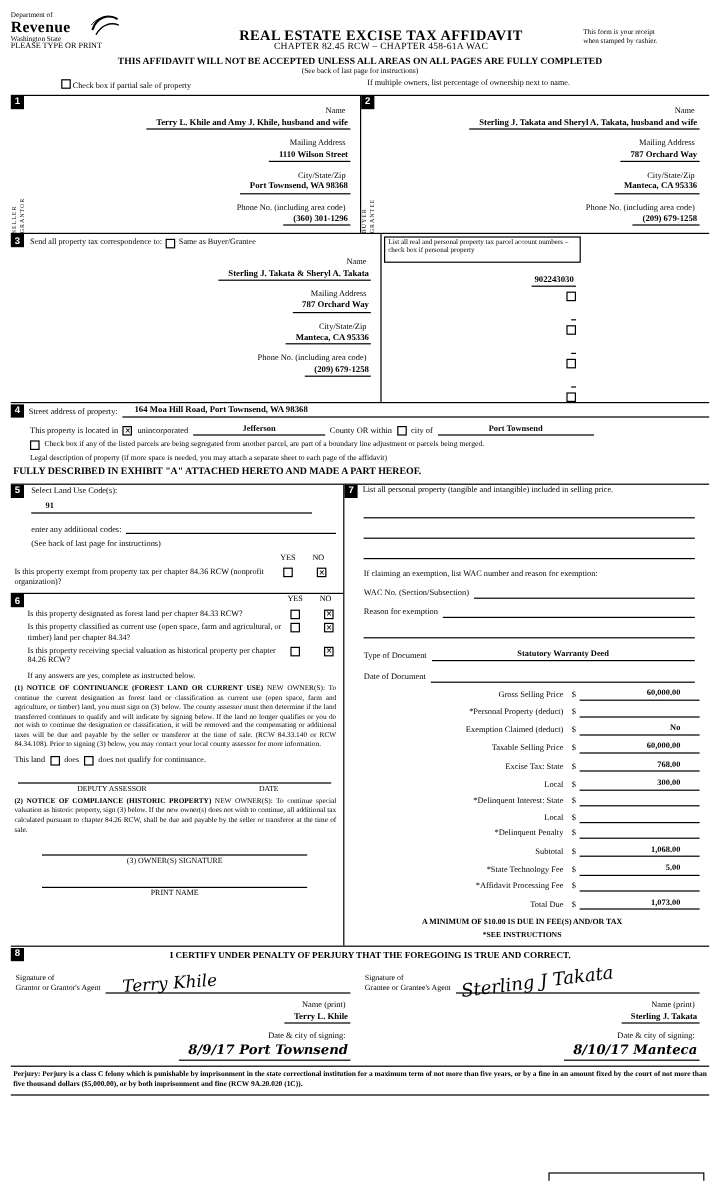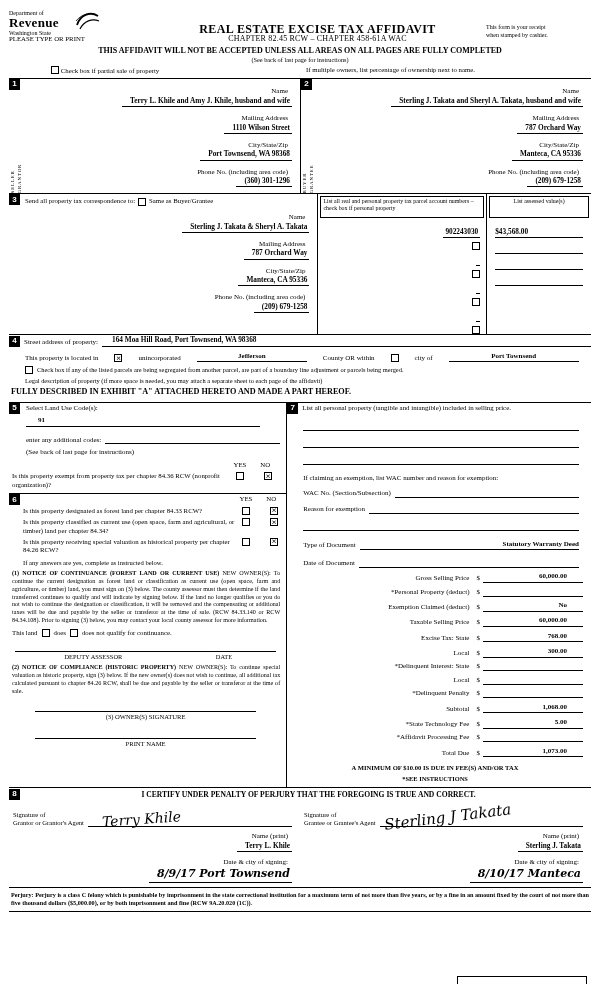--- a/index.html
+++ b/index.html
@@ -67,21 +67,21 @@
   .prow { display:flex; align-items:flex-end; gap:4px; padding:0 6px 0 6px; margin-top:7px;flex-direction:column; }
   .prow .pul { flex:1; border-bottom:1px solid #000; min-height:9px; padding:0 2px 1px 2px; }
   .arow { margin:7px 8px 0 8px; border-bottom:1px solid #000; min-height:9px; padding-bottom:1px; }
 
   
   .s4 { border-top:1.5px solid #000; padding-bottom:3px; }
   .s4row1 { display:flex; align-items:flex-end; }
   .s4row1 .lbl { white-space:nowrap; padding:1px 4px 0 4px; }
   .inl-ul { display:inline-block; border-bottom:1px solid #000; font-weight:bold;
             text-align:center; padding:0 10px 1px 10px; min-height:9px; }
-  .s4loc { margin:5px 0 0 16px; display:flex; align-items:flex-end; gap:16px; flex-wrap:nowrap; }
+  .s4loc { margin:5px 0 0 16px; display:flex; align-items:flex-end; gap:4px; flex-wrap:nowrap; }
   .s4seg { margin:4px 0 0 16px; display:flex; gap:4px; font-size:6.4px; }
   .s4legal { margin:3px 0 0 16px; font-size:6.4px; }
   .s4exh { margin:2px 0 1px 2px; font-size:8.2px; font-weight:bold; }
 
   
   .cols { display:flex; border-top:1.5px solid #000; border-bottom:1.5px solid #000; }
   .leftcol { width:47.8%; border-right:1px solid #000; display:flex; flex-direction:column; }
   .rightcol { width:52.2%; display:flex; flex-direction:column; }
   .s5 { padding:0 6px 4px 0; }
   .s5top { display:flex; gap:4px; }
@@ -109,21 +109,21 @@
   .s7 { padding:0 8px 4px 0; display:flex; flex-direction:column; flex:1; }
   .s7top { display:flex; gap:4px; }
   .s7intro { flex:1; font-size:6.9px; padding-top:1px; }
   .blankline { border-bottom:1px solid #000; min-height:9px; margin:8px 4px 0 16px; }
   .s7exempt { margin:9px 0 0 16px; font-size:6.9px; }
   .s7wac { display:flex; align-items:flex-end; margin:7px 4px 0 16px; }
   .s7wac .lbl { white-space:nowrap; padding-right:4px; }
   .s7wac .ul { flex:1; border-bottom:1px solid #000; min-height:9px; }
   .s7doc { display:flex; align-items:flex-end; margin:9px 4px 0 16px; }
   .s7doc .lbl { white-space:nowrap; padding-right:4px; }
-  .s7doc .ul { flex:1; border-bottom:1px solid #000; min-height:9px; text-align:right; font-weight:bold; }
+  .s7doc .ul { flex:1; border-bottom:1px solid #000; min-height:9px; text-align:center; font-weight:bold; }
   .mrow { display:flex; justify-content:flex-end; align-items:flex-end; margin-top:4.5px; }
   .mrow .mlbl { text-align:right; font-size:7px; white-space:nowrap; }
   .mrow .usd { margin:0 3px 0 7px; }
   .mrow .mval { width:100px; border-bottom:1px solid #000; text-align:right; font-weight:bold;
                 min-height:9px; padding:0 16px 1px 0; flex:none; }
   .minline { text-align:center; font-size:6.6px; font-weight:bold; margin-top:7px; }
   .seeinstr { text-align:center; font-size:6.4px; font-weight:bold; margin-top:2px; }
 
   
   .s8 { border-bottom:1px solid #000; padding-bottom:4px; }
@@ -288,27 +288,20 @@
           <span class="cb"></span>
         </div>
       <div class="prow">
           <span class="pul"></span>
           <span class="cb"></span>
         </div>
       <div class="prow">
           <span class="pul"></span>
           <span class="cb"></span>
         </div>
-    </div>
-    <div class="col assesscol">
-      <div class="colhead">List assessed value(s)</div>
-      <div class="arow v">$43,568.00</div>
-      <div class="arow"></div>
-      <div class="arow"></div>
-      <div class="arow"></div>
     </div>
   </div>
 
   <div class="s4">
     <div class="s4row1">
       <div class="numtab">4</div>
       <span class="lbl">Street address of property:</span>
       <span class="ul v" style="flex:1; border-bottom:1px solid #000; padding:0 2px 1px 10px;">164 Moa Hill Road, Port Townsend, WA 98368</span>
     </div>
     <div class="s4loc">

